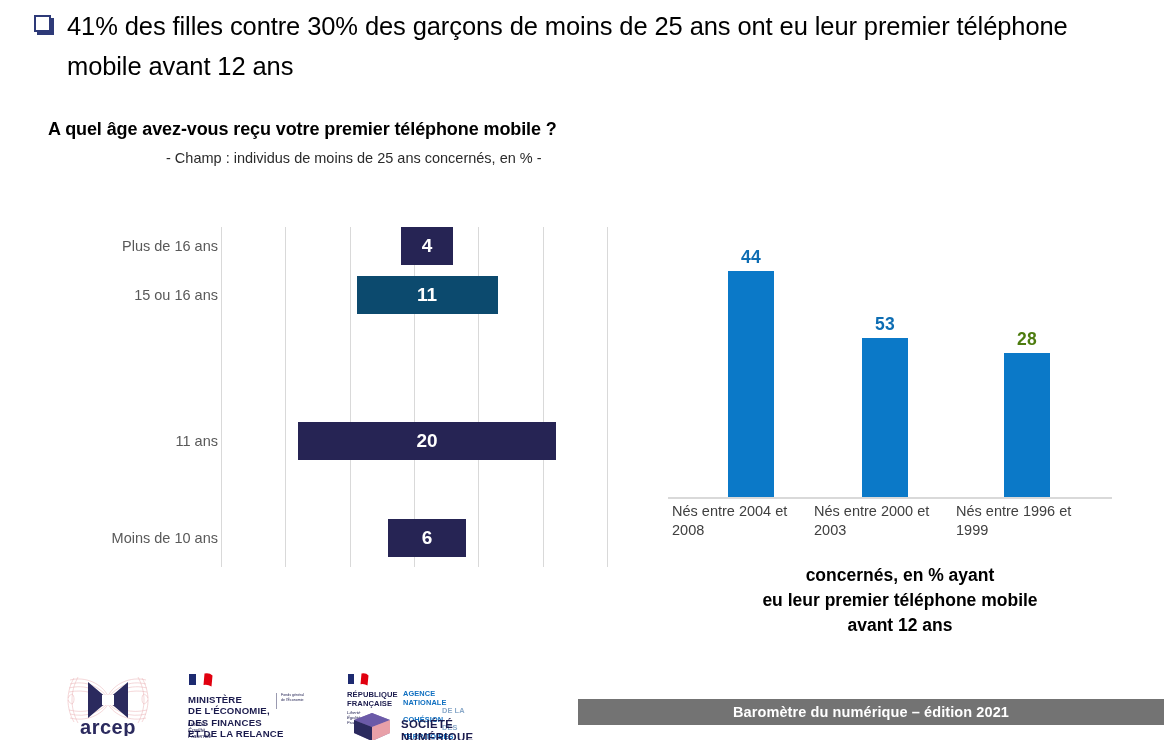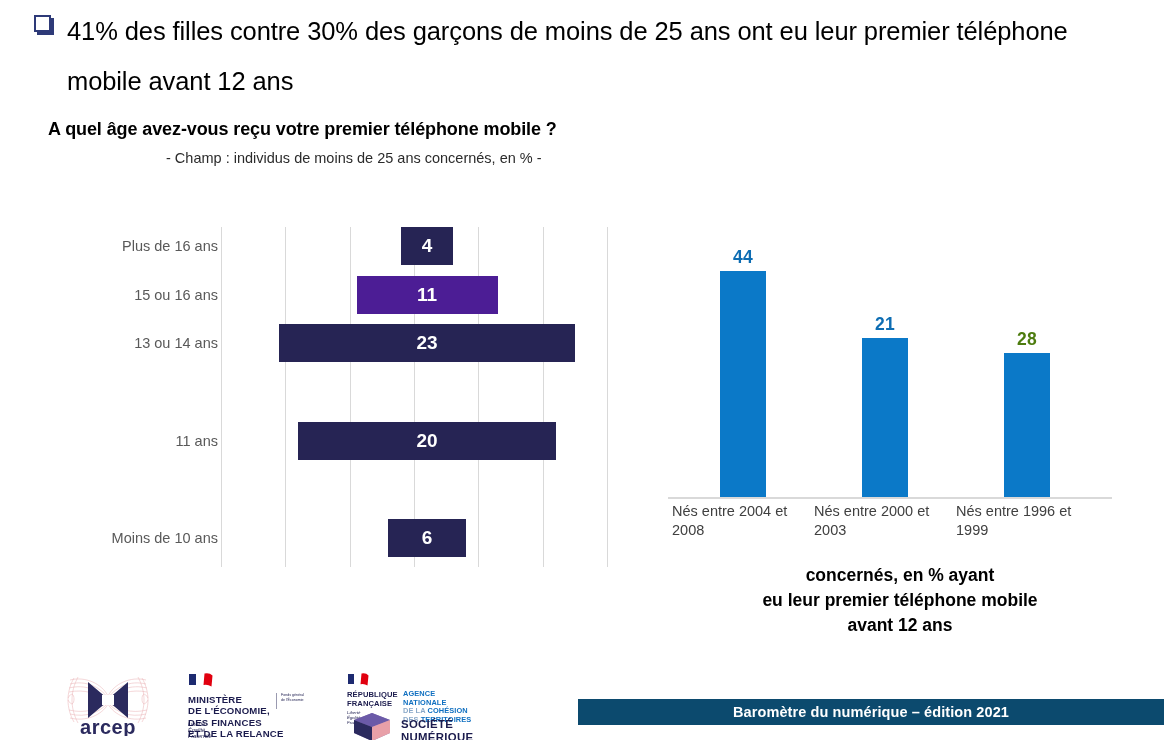--- a/index.html
+++ b/index.html
@@ -35,21 +35,21 @@
     width: 17px;
     height: 17px;
     margin-top: 9px;
     border: 2px solid #2e3a78;
     background: #ffffff;
     box-shadow: 3px 3px 0 0 #2e3a78;
     box-sizing: border-box;
   }
   .headline-text {
     font-size: 25.5px;
-    line-height: 50px;
+    line-height: 40px;
     color: #000000;
     font-weight: 400;
     letter-spacing: -0.1px;
   }
 
   
   .question {
     position: absolute;
     left: 48px;
     top: 119px;
@@ -278,40 +278,40 @@
   .anct-agence {
     position: absolute;
     left: 56px;
     top: 18px;
     font-size: 7.4px;
     font-weight: bold;
     color: #0f6fc0;
     line-height: 8.6px;
     letter-spacing: 0.1px;
   }
-  .anct-agence .dim { color: #8aa9c9; }
+  .anct-agence .dim { color: #8aa9c9; margin-left: 39px; }
   .sn-text {
     position: absolute;
     left: 54px;
     top: 46px;
     font-size: 11.4px;
     font-weight: bold;
     color: #1b1b4d;
     line-height: 13px;
     letter-spacing: 0.3px;
   }
 
   
   .banner {
     position: absolute;
     left: 578px;
     top: 699px;
     width: 586px;
     height: 26px;
-    background: #0c4a6e;
+    background: #737373;
     color: #ffffff;
     font-size: 14.5px;
     font-weight: bold;
     display: flex;
     align-items: center;
     justify-content: center;
     letter-spacing: 0.1px;
   }
 </style>
 </head>
@@ -340,52 +340,46 @@
     <div class="lc-rows" id="lc-rows">
         <div class="lc-row" style="top: 0px;">
           <div class="lc-label">Plus de 16 ans</div>
           <div class="lc-barwrap">
             <div class="lc-bar" style="width: 51.4667px; background: rgb(38, 36, 84); color: rgb(255, 255, 255);">4</div>
           </div>
         </div>
         <div class="lc-row" style="top: 48.6px;">
           <div class="lc-label">15 ou 16 ans</div>
           <div class="lc-barwrap">
-            <div class="lc-bar" style="width: 141px; background: #4c1d95; color: rgb(255, 255, 255);">11</div>
-          </div>
-        </div>
-        <div class="lc-row" style="top: 97.2px;">
-          <div class="lc-label">13 ou 14 ans</div>
-          <div class="lc-barwrap">
-            <div class="lc-bar" style="width: 295.933px; background: rgb(38, 36, 84); color: rgb(255, 255, 255);">23</div>
+            <div class="lc-bar" style="width: 141px; background: #0c4a6e; color: rgb(255, 255, 255);">11</div>
           </div>
         </div>
         <div class="lc-row" style="top: 194.4px;">
           <div class="lc-label">11 ans</div>
           <div class="lc-barwrap">
             <div class="lc-bar" style="width: 257.333px; background: rgb(38, 36, 84); color: rgb(255, 255, 255);">20</div>
           </div>
         </div>
         <div class="lc-row" style="top: 291.6px;">
           <div class="lc-label">Moins de 10 ans</div>
           <div class="lc-barwrap">
             <div class="lc-bar" style="width: 77.2px; background: rgb(38, 36, 84); color: rgb(255, 255, 255);">6</div>
           </div>
         </div>
       </div>
   </div>
 
   <div id="right-chart">
     <div class="rc-plot" id="rc-plot">
-        <div class="rc-col" style="left: 12px; text-align: right;">
+        <div class="rc-col" style="left: 20px; text-align: right;">
           <div class="rc-value" style="color: rgb(13, 109, 179);">44</div>
           <div class="rc-bar" style="height: 226.16px; background: rgb(11, 121, 200);"></div>
         </div>
         <div class="rc-col" style="left: 154px;">
-          <div class="rc-value" style="color: rgb(13, 109, 179);">21</div>
+          <div class="rc-value" style="color: rgb(13, 109, 179);">53</div>
           <div class="rc-bar" style="height: 159.34px; background: rgb(11, 121, 200);"></div>
         </div>
         <div class="rc-col" style="left: 296px;">
           <div class="rc-value" style="color: #4d7c0f;">28</div>
           <div class="rc-bar" style="height: 143.92px; background: rgb(11, 121, 200);"></div>
         </div>
       </div>
     <div class="rc-baseline"></div>
     <div class="rc-xlabels" id="rc-xlabels" style="left: 12px;">
         <div class="rc-xlabel">Nés entre 2004 et 2008</div>

